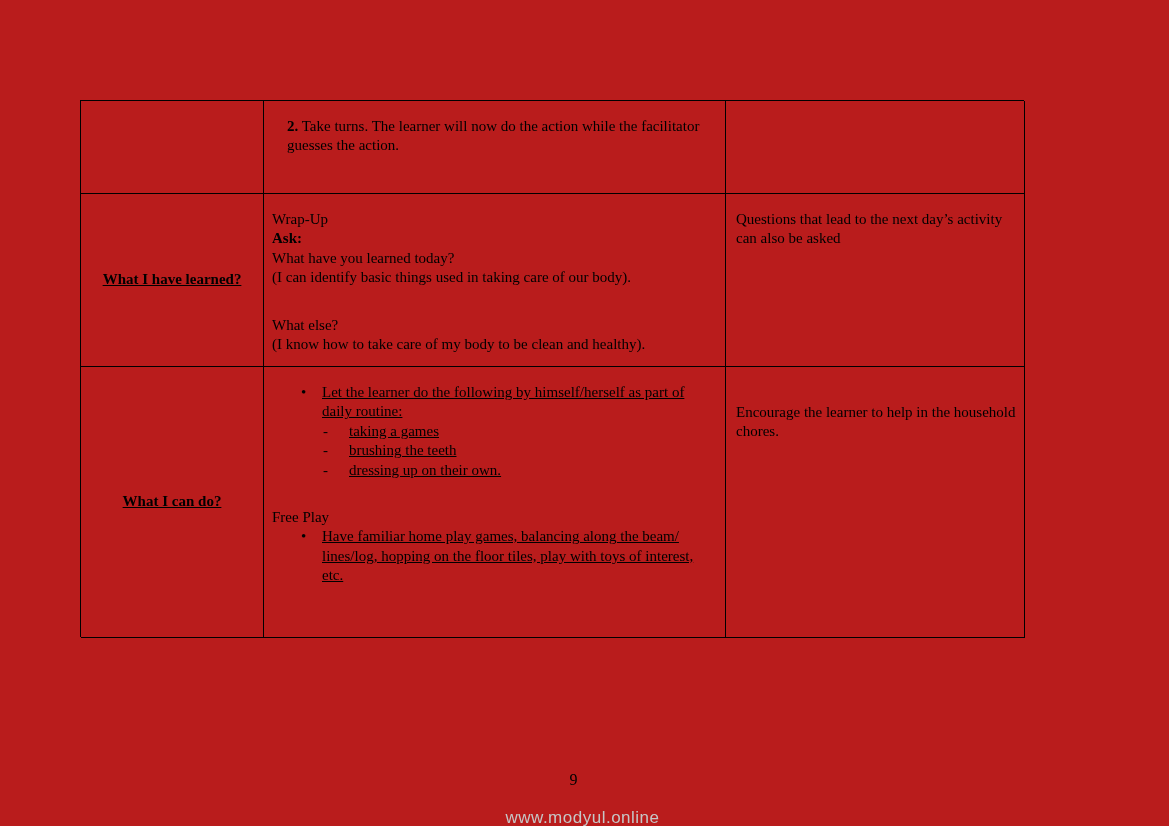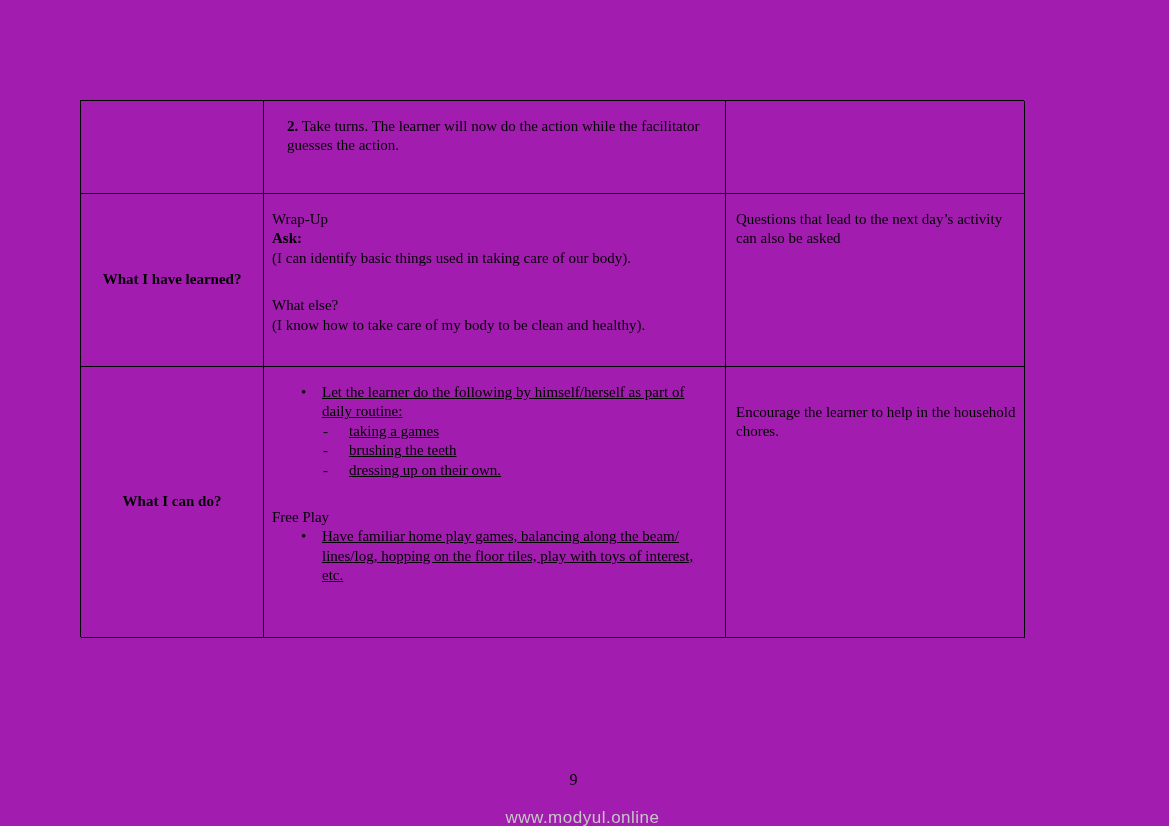--- a/index.html
+++ b/index.html
@@ -4,21 +4,21 @@
 <style>
   html, body {
     margin: 0;
     padding: 0;
     background: #ffffff;
   }
   .page {
     position: relative;
     width: 1169px;
     height: 826px;
-    background: #a21caf;
+    background: #b91c1c;
     font-family: "Liberation Serif", "DejaVu Serif", serif;
     font-size: 15px;
     line-height: 19.4px;
     color: #000000;
     overflow: hidden;
   }
   
   .doc-table {
     position: absolute;
     left: 80px;
@@ -37,20 +37,21 @@
     border-bottom: 1.5px solid #000;
     box-sizing: border-box;
     overflow: hidden;
   }
   .label-cell {
     display: flex;
     align-items: center;
     justify-content: center;
     text-align: center;
     font-weight: bold;
+    text-decoration: underline;
   }
   .content-cell {
     padding: 16px 8px 0 8px;
   }
   .notes-cell {
     padding: 16px 8px 0 10px;
   }
   .notes-cell.pad-extra {
     padding-top: 36px;
   }
@@ -111,20 +112,21 @@
       <p class="para indent-sm"><span class="b">2.</span> <span>Take turns. The learner will now do the action while the facilitator guesses the action.</span></p>
     </div>
     <div class="cell notes-cell"></div>
 
     <div class="cell label-cell">
       <span>What I have learned?</span>
     </div>
     <div class="cell content-cell">
       <p class="para">Wrap-Up</p>
       <p class="para b">Ask:</p>
+      <p class="para">What have you learned today?</p>
       <p class="para">(I can identify basic things used in taking care of our body).</p>
       <p class="para gap-above">What else?</p>
       <p class="para">(I know how to take care of my body to be clean and healthy).</p>
     </div>
     <div class="cell notes-cell">
       <p class="para">Questions that lead to the next day’s activity can also be asked</p>
     </div>
 
     <div class="cell label-cell">
       <span>What I can do?</span>

